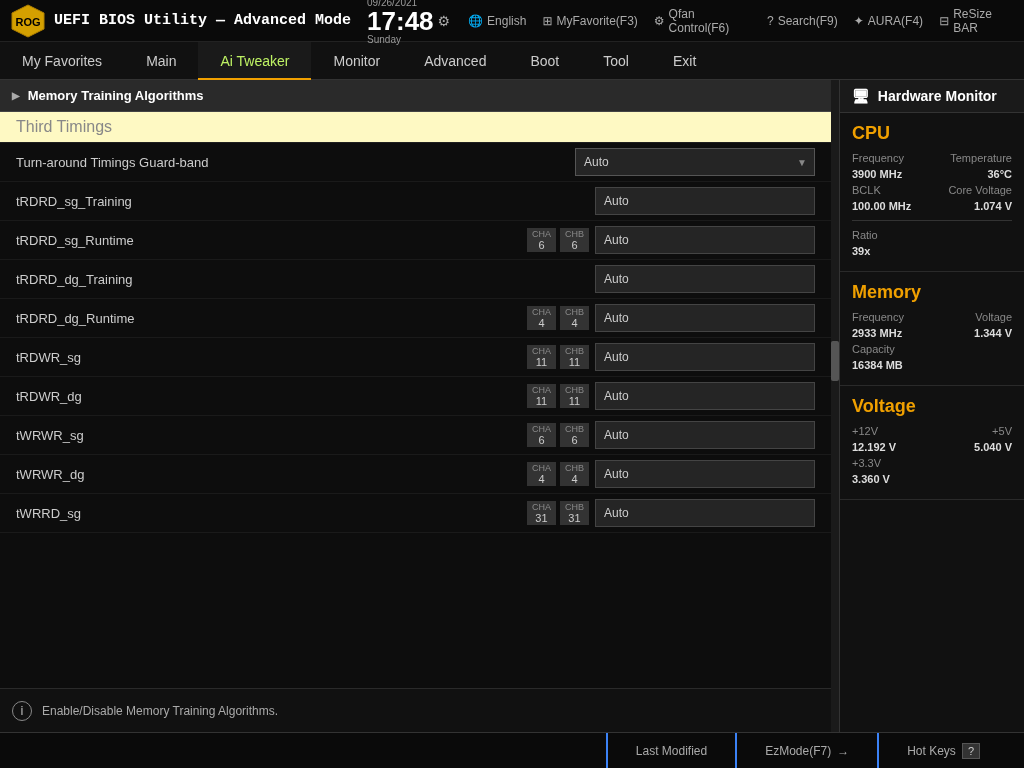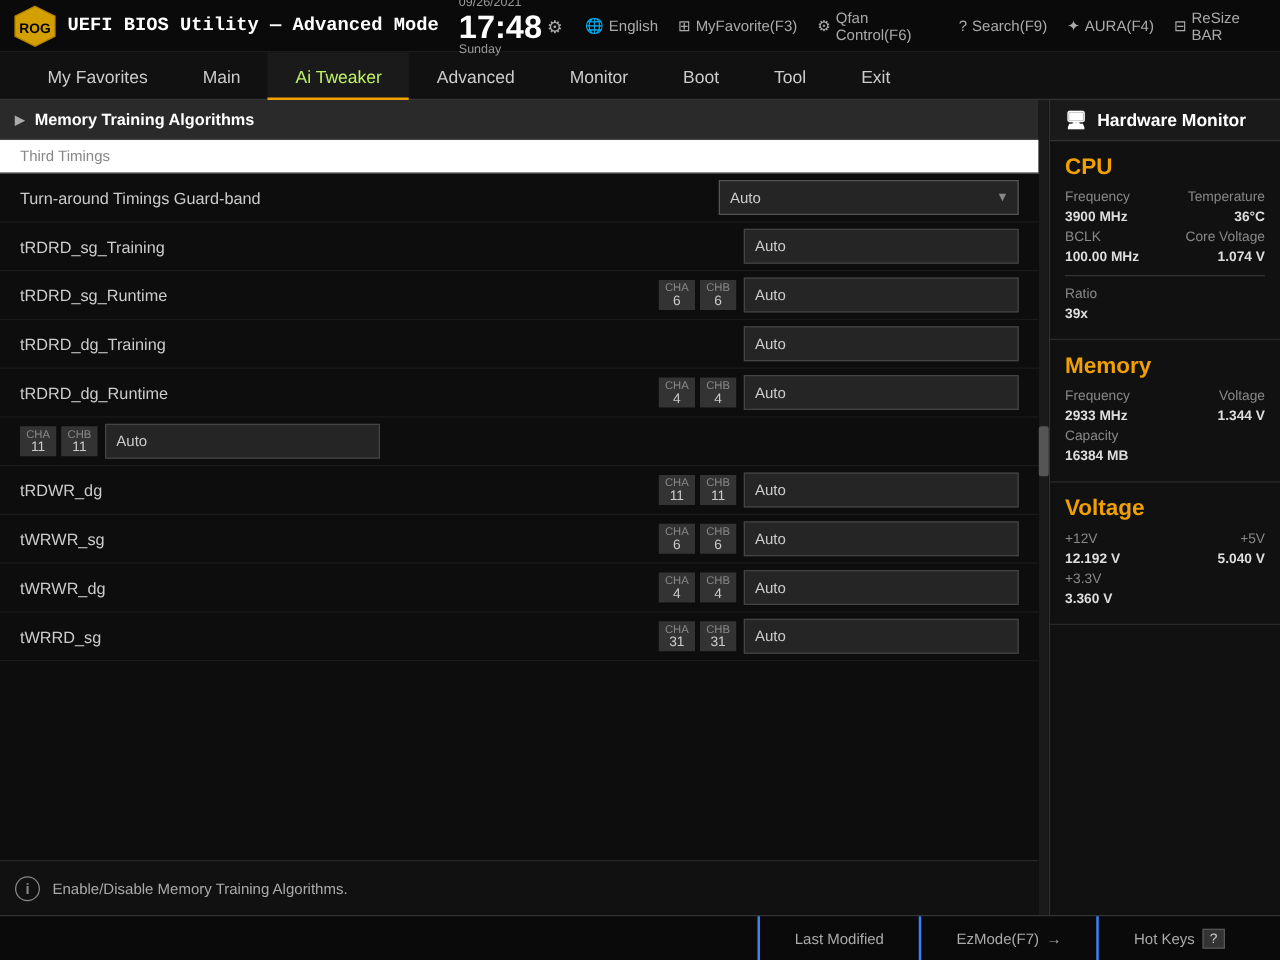--- a/index.html
+++ b/index.html
@@ -64,21 +64,21 @@
     .datetime-area .date { font-size: 10px; color: #999; }
     .datetime-area .time { font-size: 26px; color: #fff; font-weight: bold; line-height: 1; }
     .settings-gear { font-size: 14px; color: #aaa; cursor: pointer; margin-right: 10px; }
 
     
     .nav-tabs {
       display: flex;
       align-items: center;
       background: #111;
       height: 38px;
-      padding: 0 16px;
+      padding: 0 0;
       border-bottom: 1px solid #333;
     }
     .nav-tab {
       padding: 0 22px;
       height: 38px;
       line-height: 38px;
       color: #ccc;
       font-size: 14px;
       cursor: pointer;
       white-space: nowrap;
@@ -132,22 +132,22 @@
     .section-header::before {
       content: '▶';
       margin-right: 8px;
       color: #aaa;
       font-size: 10px;
     }
 
     .subsection-label {
       padding: 6px 16px;
       color: #888;
-      font-size: 12px;
-      background: #ffffff;
+      font-size: 16px;
+      background: #fef9c3;
       border-bottom: 1px solid #1f1f1f;
     }
 
     
     .settings-list {
       flex: 1;
     }
     .setting-row {
       display: flex;
       align-items: center;
@@ -361,22 +361,22 @@
     <span>? <span>Search(F9)</span></span>
     <span>✦ <span>AURA(F4)</span></span>
     <span>⊟ <span>ReSize BAR</span></span>
   </div>
 </div>
 
 <div class="nav-tabs">
   <div class="nav-tab">My Favorites</div>
   <div class="nav-tab">Main</div>
   <div class="nav-tab active">Ai Tweaker</div>
+  <div class="nav-tab">Monitor</div>
   <div class="nav-tab">Advanced</div>
-  <div class="nav-tab">Monitor</div>
   <div class="nav-tab">Boot</div>
   <div class="nav-tab">Tool</div>
   <div class="nav-tab">Exit</div>
 </div>
 
 <div class="main-layout">
 
   <div class="content-area">
     <div class="section-header">
       <span>Memory Training Algorithms</span>
@@ -428,20 +428,21 @@
             <div class="channel-badge"><span class="ch-label">CHA</span><span class="ch-val">4</span></div>
             <div class="channel-badge"><span class="ch-label">CHB</span><span class="ch-val">4</span></div>
           </div>
         </div>
         <div class="setting-input">
           <input type="text" value="Auto" style="">
         </div>
       </div>
 
       <div class="setting-row">
+        <span class="setting-label">tRDWR_sg</span>
         <div class="channel-badges">
           <div class="channel-group">
             <div class="channel-badge"><span class="ch-label">CHA</span><span class="ch-val">11</span></div>
             <div class="channel-badge"><span class="ch-label">CHB</span><span class="ch-val">11</span></div>
           </div>
         </div>
         <div class="setting-input">
           <input type="text" value="Auto" style="">
         </div>
       </div>

